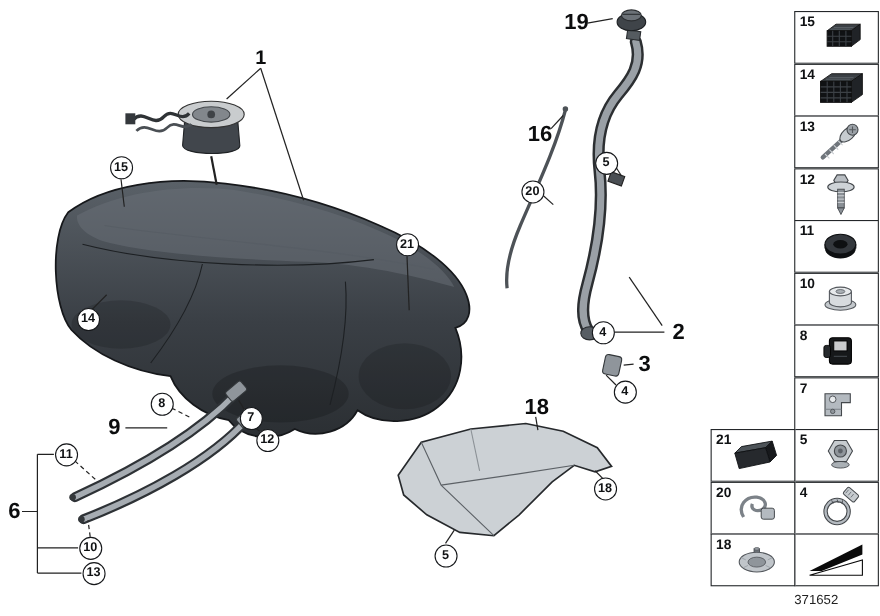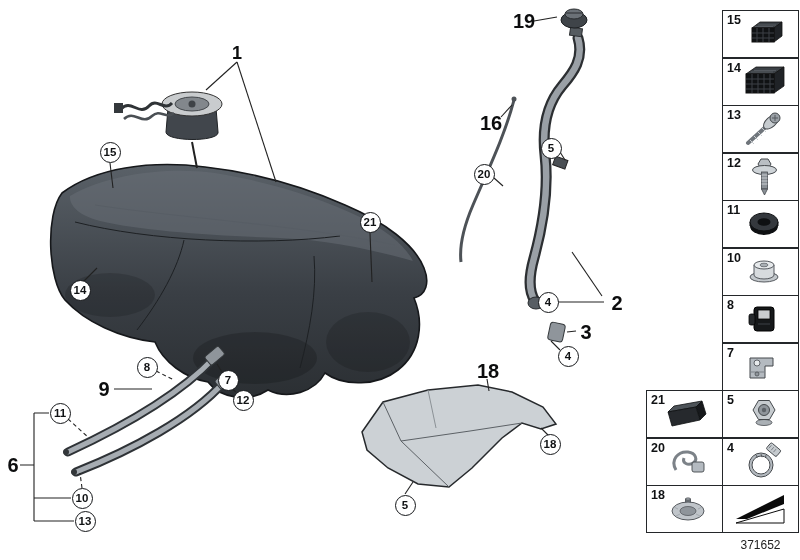--- a/index.html
+++ b/index.html
@@ -24,21 +24,21 @@
     position:absolute; z-index:2; width:77px; height:48px;
     background:#fff; border:1.2px solid #24272a;
   }
   .cell .num {
     position:absolute; top:2px; left:4px;
     font-size:12.5px; font-weight:700; color:#101214;
   }
   .cell svg { position:absolute; right:0; bottom:1px; }
   .pn {
     position:absolute; z-index:2; left:722px; top:538px; width:77px;
-    text-align:center; font-size:12px; color:#222;
+    text-align:left; font-size:12px; color:#222;
   }
 </style>
 </head>
 <body>
 
 <div class="stage">
 
   <svg class="art" width="800" height="560" viewBox="0 0 800 560">
     <defs>
       <linearGradient id="tankGrad" x1="0" y1="0" x2="0" y2="1">

